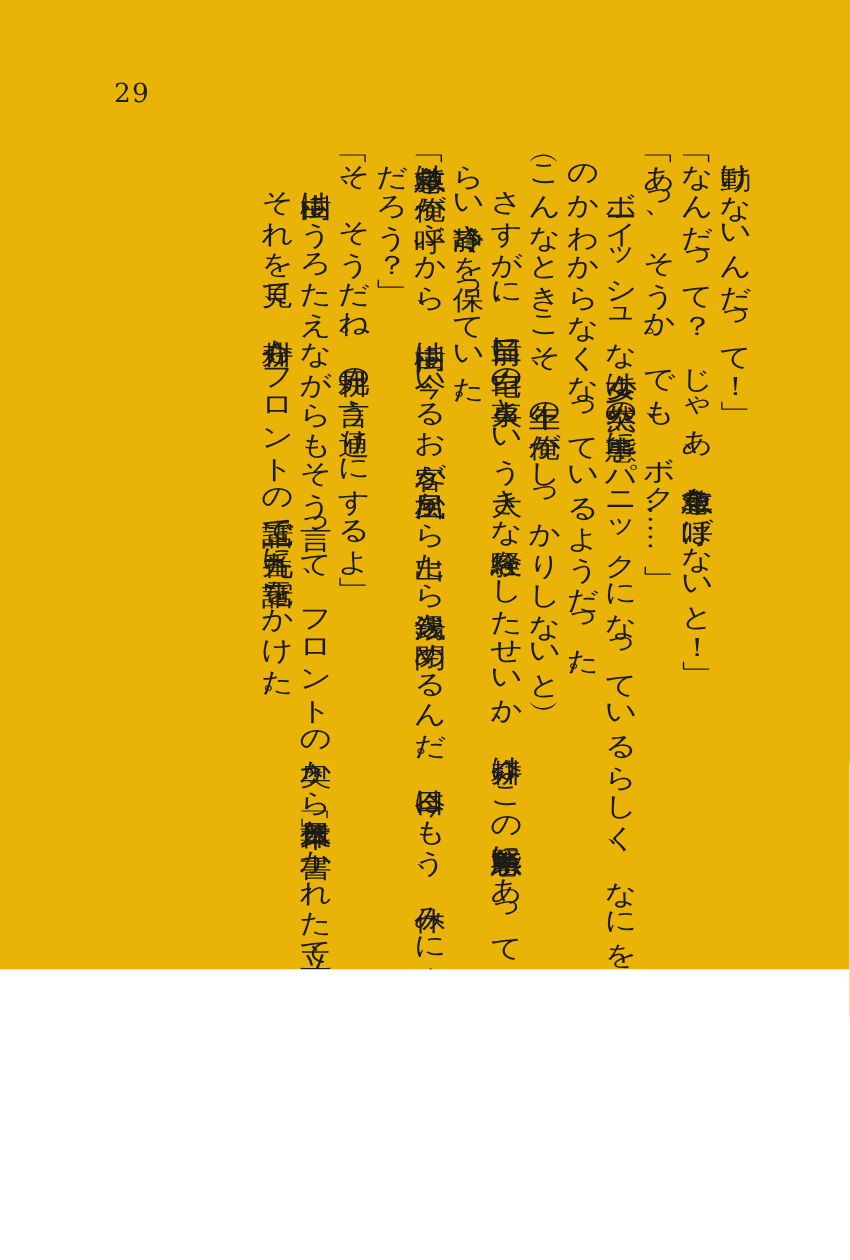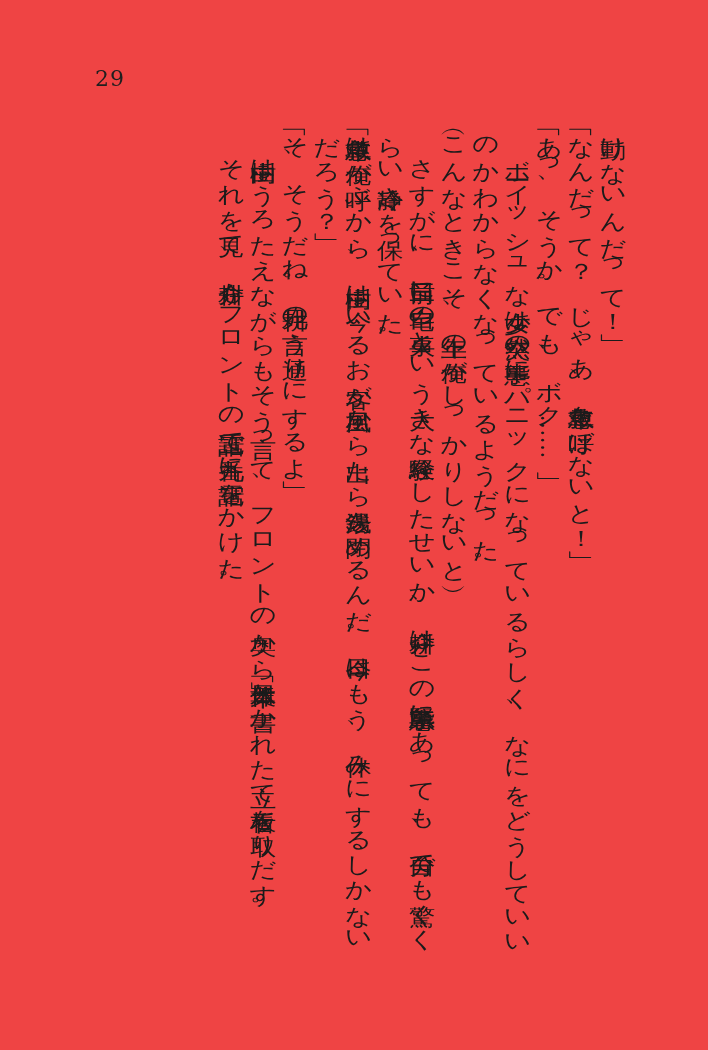--- a/index.html
+++ b/index.html
@@ -3,22 +3,22 @@
 <meta charset="utf-8">
 <style>
   html, body {
     margin: 0;
     padding: 0;
     background: #ffffff;
   }
   .screen {
     position: relative;
     width: 708px;
-    height: 1050px;
-    background: #ef4444;
+    height: 808px;
+    background: #eab308;
     overflow: hidden;
     font-family: "Liberation Serif", "DejaVu Serif", serif;
   }
   .page-number {
     position: absolute;
     left: 95px;
     top: 66px;
     font-size: 22px;
     letter-spacing: 1px;
     color: #1f1f1f;

